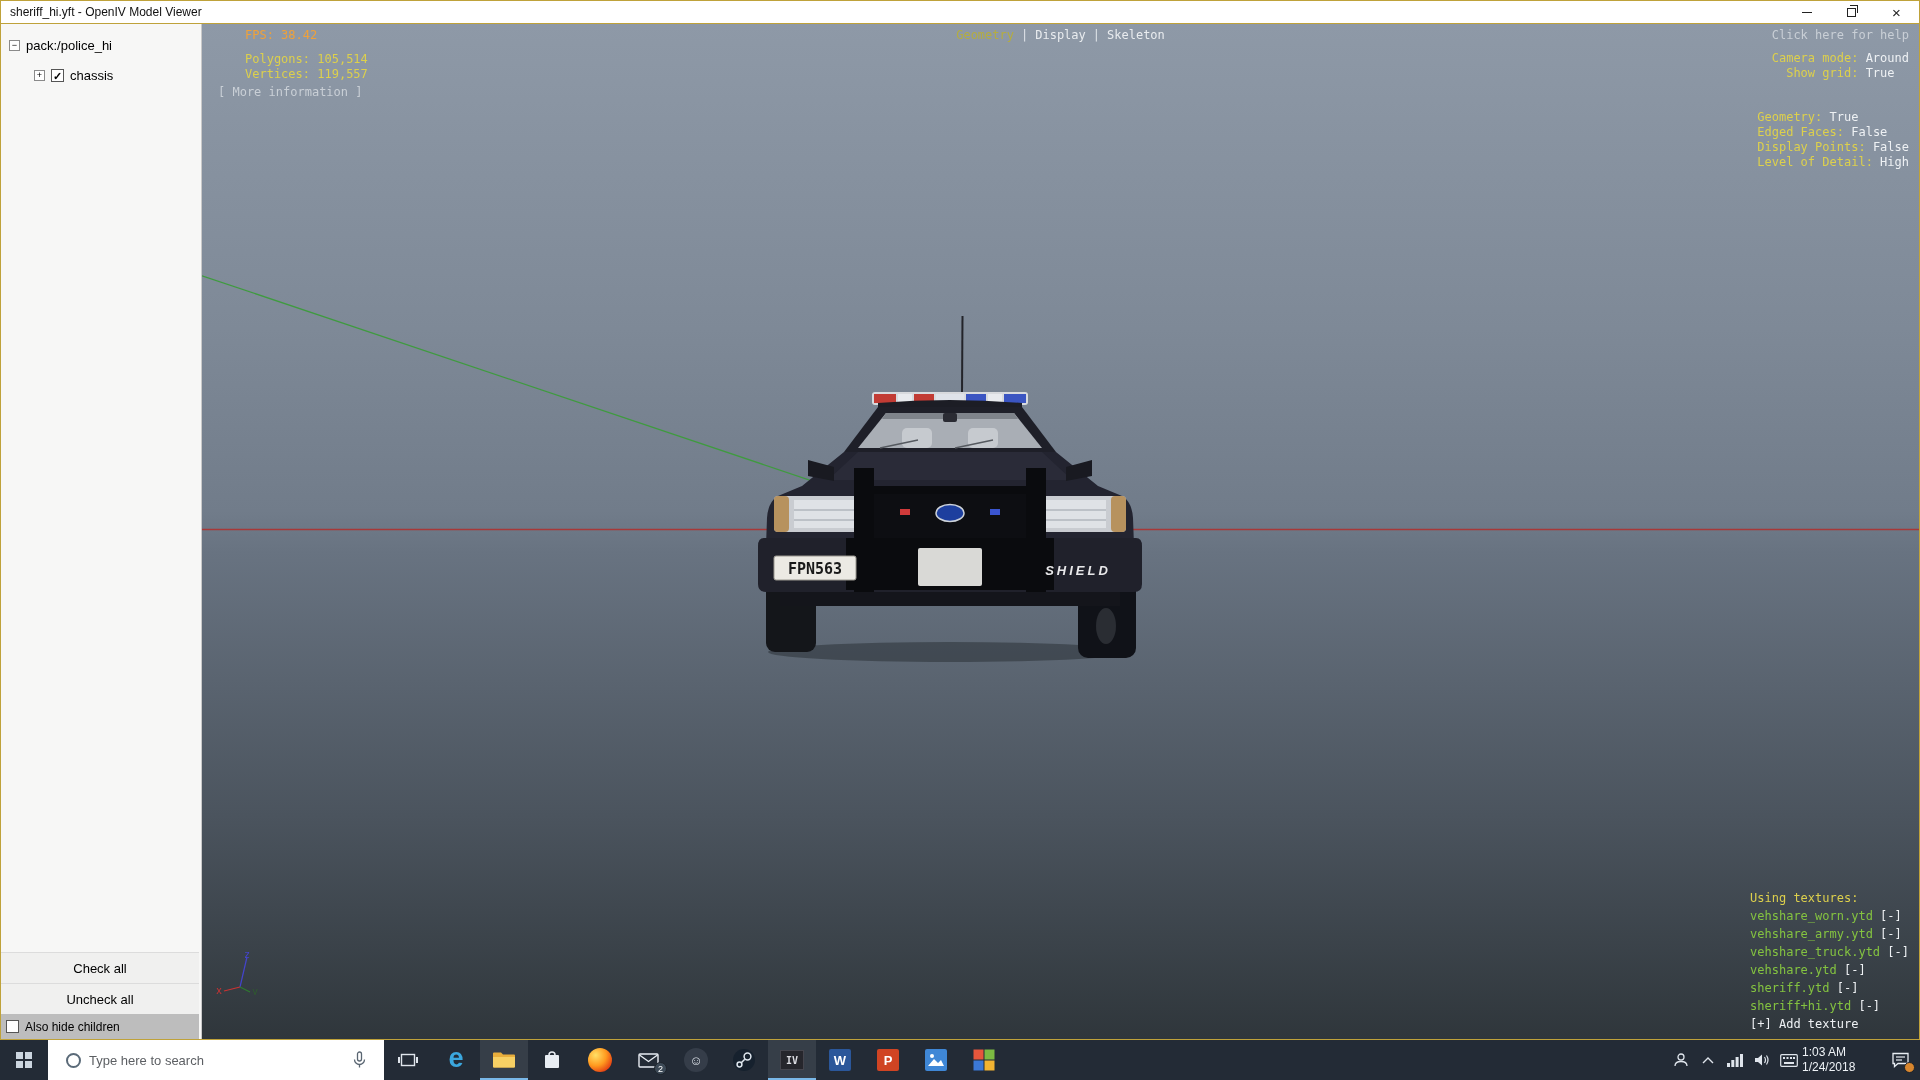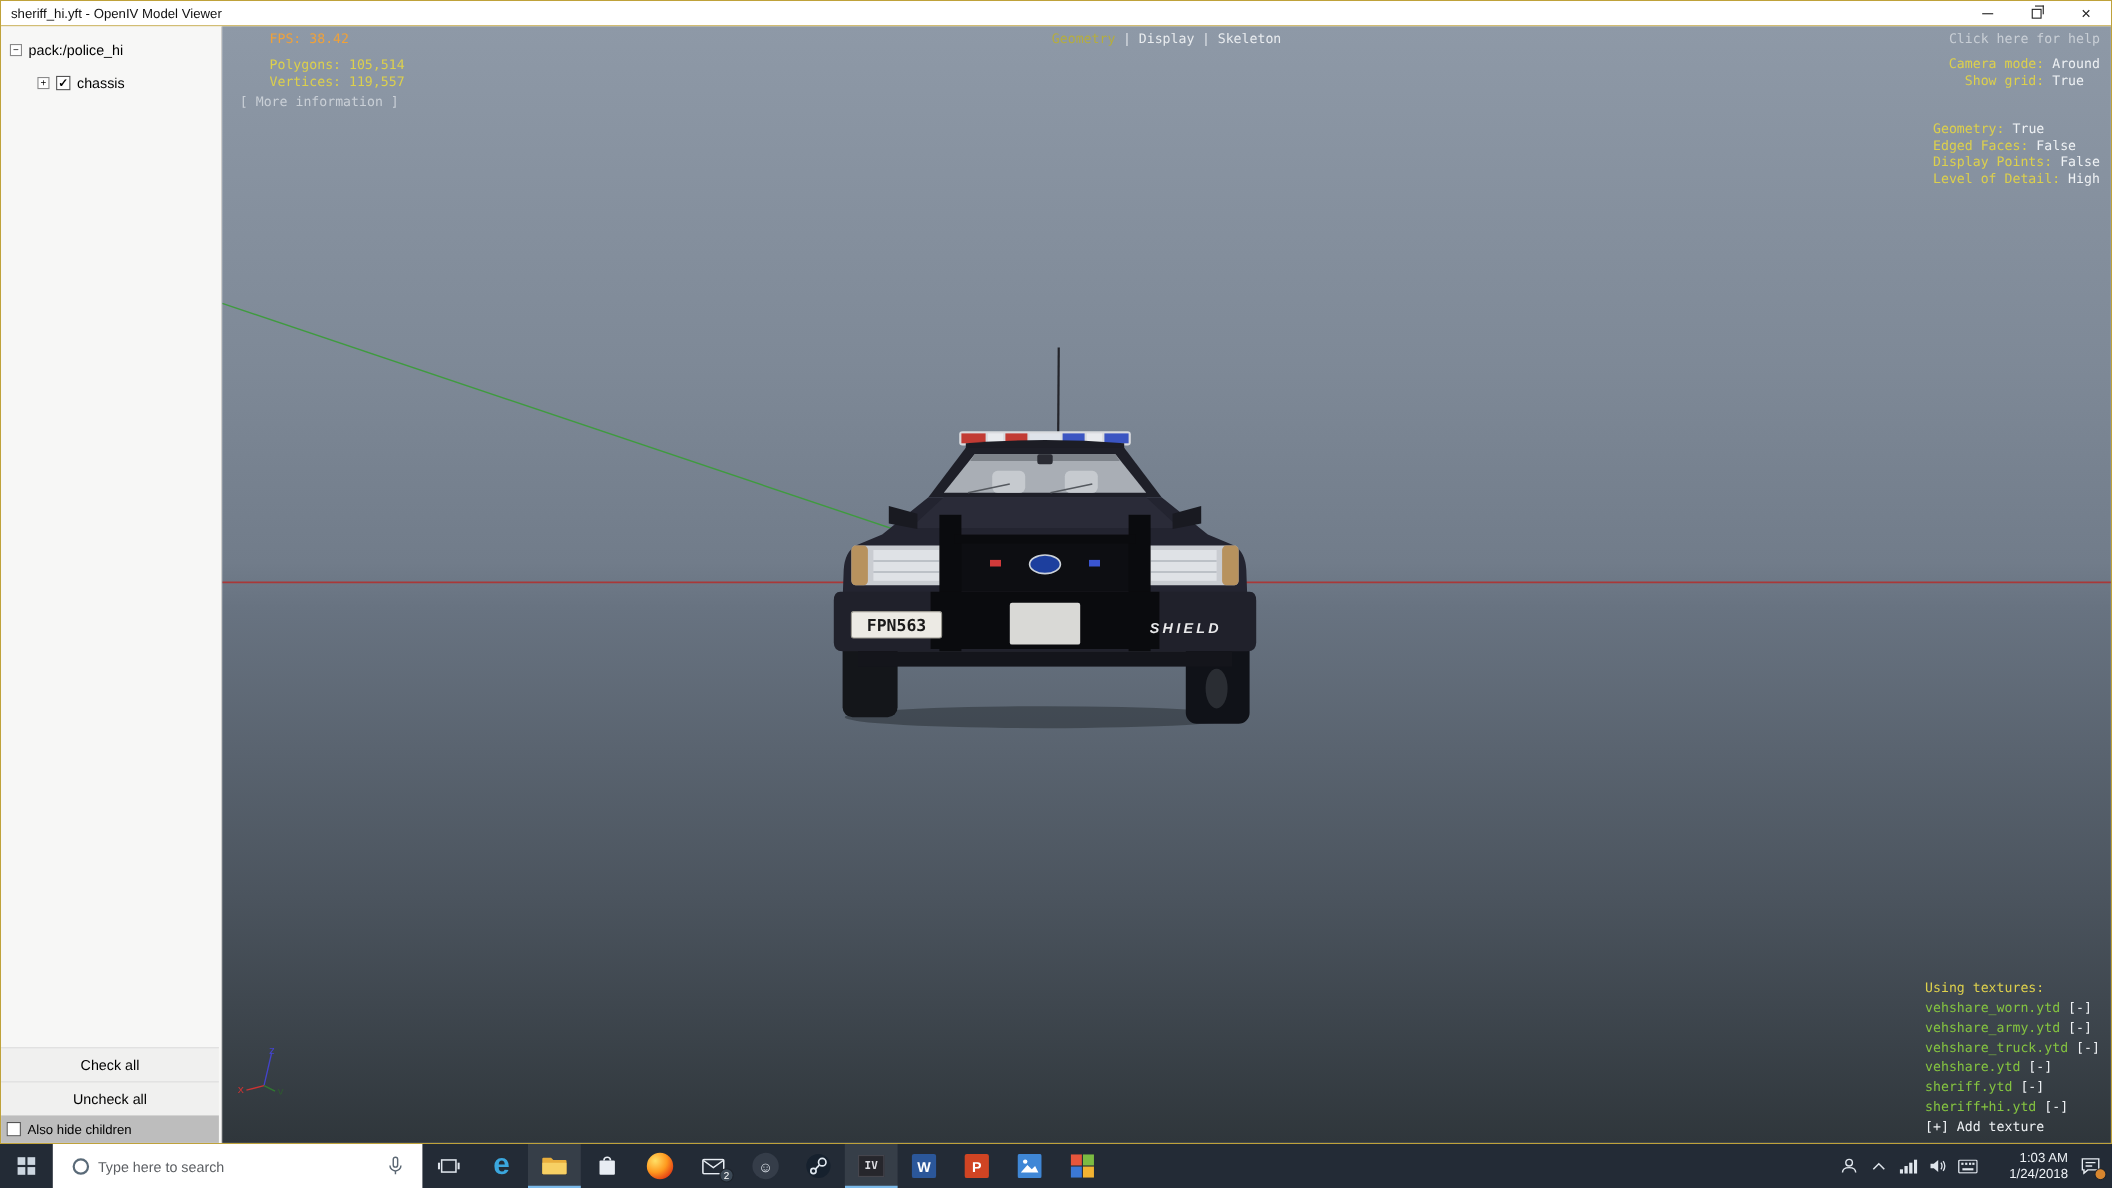--- a/index.html
+++ b/index.html
@@ -62,21 +62,21 @@
   .tb-search input::placeholder{color:#5c5f63;opacity:1}
   .edge-e{font-size:27px;font-weight:bold;color:#3ba7de;line-height:1;margin-top:-3px;font-family:"Liberation Sans",sans-serif}
   .ff-circle{width:24px;height:24px;border-radius:50%;background:radial-gradient(circle at 32% 30%,#ffe066,#ff9a1f 45%,#e33b13 80%)}
   .chat-circle{width:24px;height:24px;border-radius:50%;background:#353d49;display:flex;align-items:center;justify-content:center;color:#dfe5ec;font-size:13px}
   .openiv-sq{width:24px;height:20px;background:#26262c;border:1px solid #45454d;color:#dcdce2;font:bold 10px "DejaVu Sans Mono",monospace;display:flex;align-items:center;justify-content:center}
   .office-sq{width:22px;height:22px;border-radius:2px;display:flex;align-items:center;justify-content:center;font-weight:bold;font-size:13px;color:#fff}
   .word-sq{background:#2b579a}.ppt-sq{background:#d04423}
   .badge{position:absolute;right:5px;bottom:5px;min-width:13px;height:13px;border-radius:7px;background:#3c4956;border:1px solid #1d232b;color:#fff;font-size:9px;display:flex;align-items:center;justify-content:center;padding:0 2px;font-family:"Liberation Sans",sans-serif}
   .tray{margin-left:auto;display:flex;align-items:center}
   .tray-btn{width:27px;height:40px;display:flex;align-items:center;justify-content:center;position:relative}
-  .tb-clock{width:78px;text-align:right;font-size:12px;line-height:15px;display:flex;flex-direction:column;justify-content:center;color:#eef2f6}
+  .tb-clock{width:78px;text-align:left;font-size:12px;line-height:15px;display:flex;flex-direction:column;justify-content:center;color:#eef2f6}
   .ac-btn{width:40px}
   .ac-badge{position:absolute;right:5px;bottom:7px;width:11px;height:11px;border-radius:50%;background:#d8862e;border:1px solid #1d232b}
 </style>
 </head>
 <body>
 
 <div class="window">
   <div class="titlebar">
     <span class="title">sheriff_hi.yft - OpenIV Model Viewer</span>
     <div class="win-controls">

